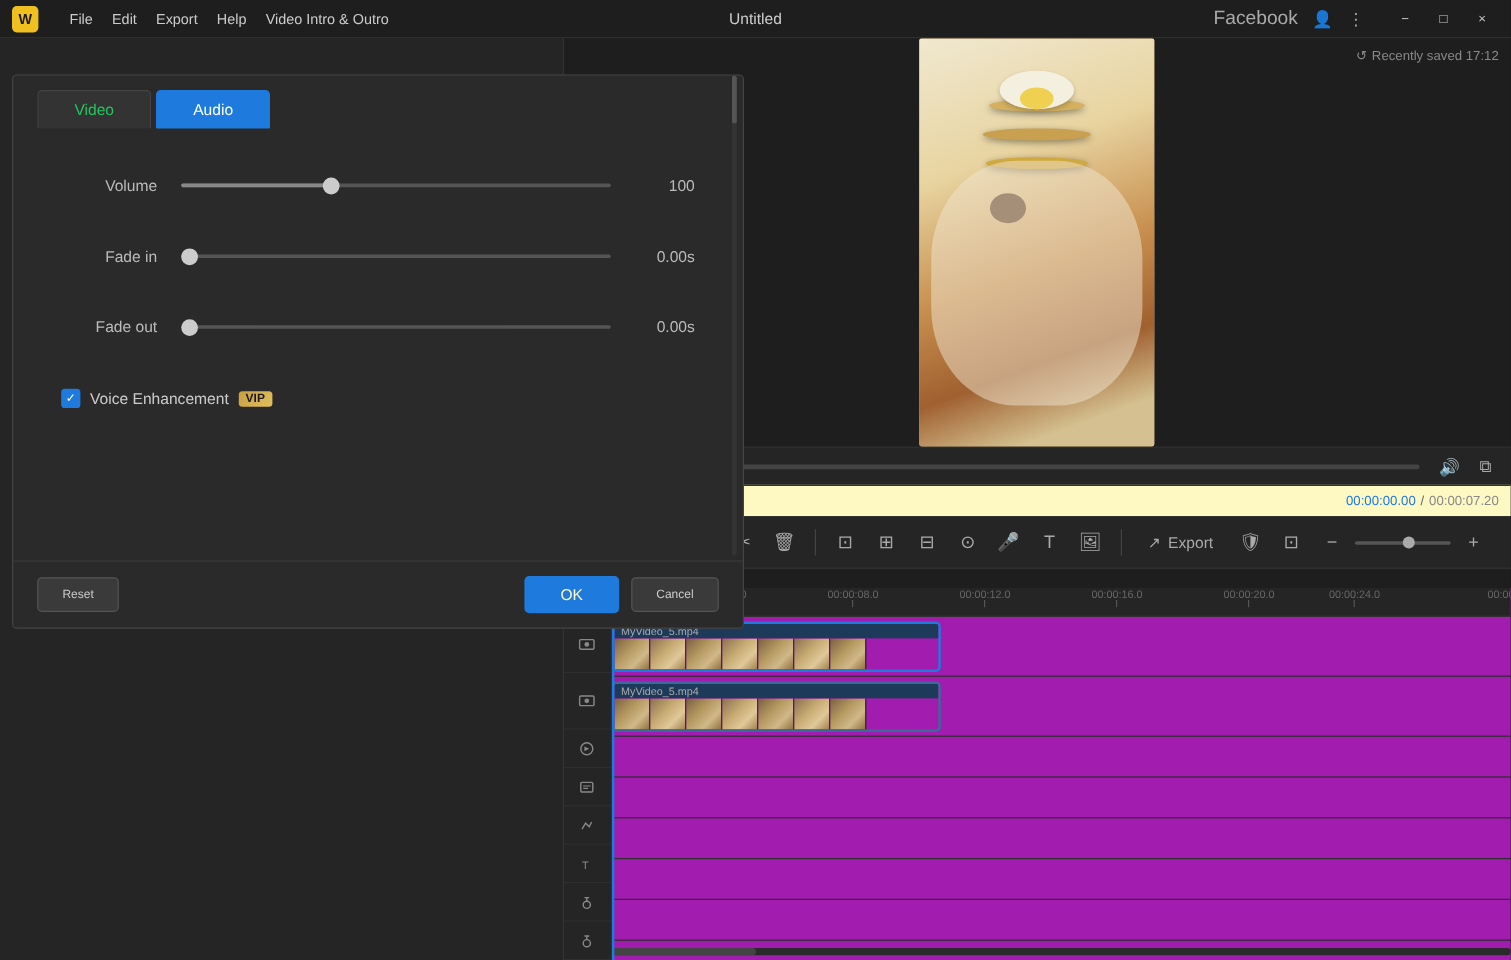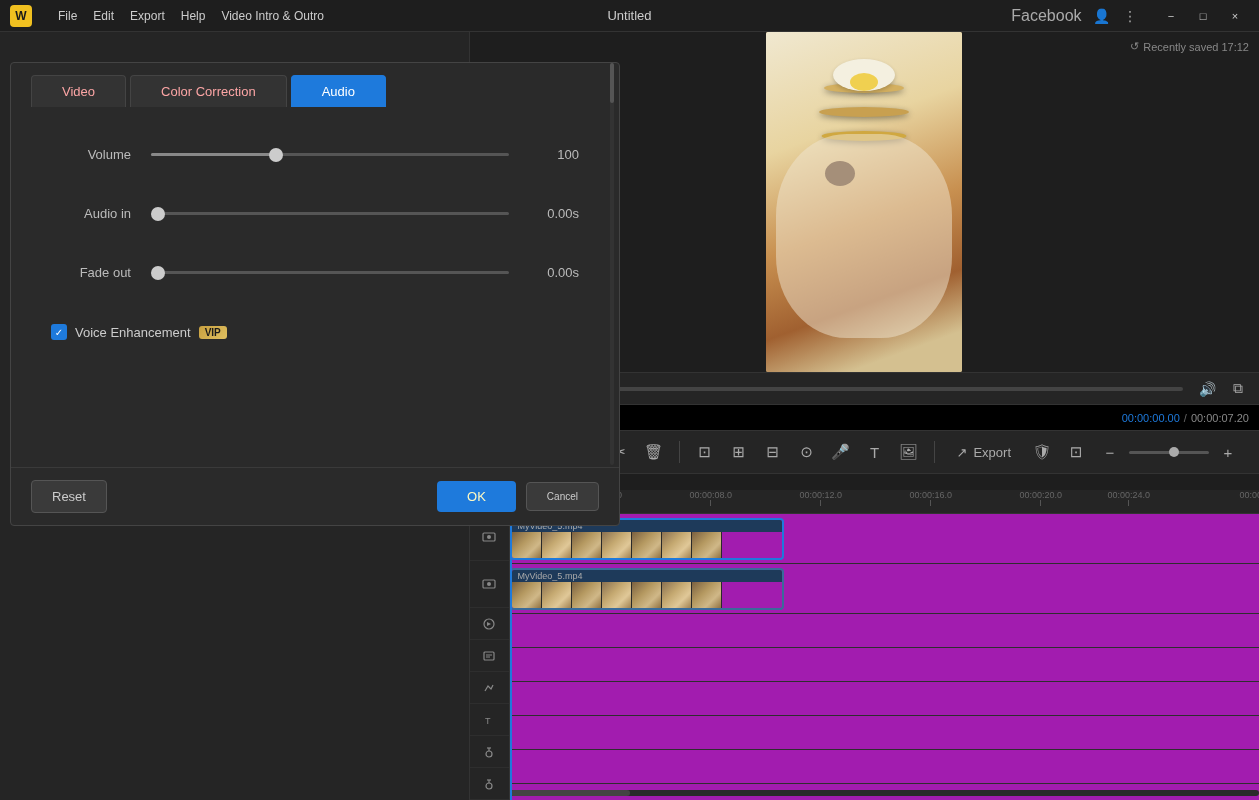--- a/index.html
+++ b/index.html
@@ -102,21 +102,21 @@
     #dialog .tabs {
       display: flex;
       padding: 12px 20px 0 20px;
       gap: 4px;
     }
     #dialog .tab {
       padding: 8px 30px;
       border-radius: 4px 4px 0 0;
       cursor: pointer;
       font-size: 13px;
-      color: #fca5a5;
+      color: #22c55e;
       background: #333;
       border: 1px solid #444;
       border-bottom: none;
     }
     #dialog .tab.active {
       background: #1e7adc;
       color: #fff;
       border-color: #1e7adc;
     }
 
@@ -198,21 +198,21 @@
       padding: 12px 20px;
       border-top: 1px solid #3a3a3a;
     }
     #dialog .footer .reset-btn {
       padding: 8px 20px;
       background: #3a3a3a;
       border: 1px solid #555;
       border-radius: 4px;
       color: #ccc;
       cursor: pointer;
-      font-size: 13px;
+      font-size: 10px;
     }
     #dialog .footer .ok-btn {
       margin-left: auto;
       padding: 8px 30px;
       background: #1e7adc;
       border: none;
       border-radius: 4px;
       color: #fef9c3;
       cursor: pointer;
       font-size: 13px;
@@ -301,21 +301,21 @@
       font-size: 11px;
       color: #1e7adc;
       white-space: nowrap;
     }
     .time-sep { color: #666; font-size: 11px; }
     .time-total { font-size: 11px; color: #888; }
 
     
     #aspect-row {
       height: 26px;
-      background: #000000;
+      background: #fef9c3;
       display: flex;
       align-items: center;
       padding: 0 10px;
       gap: 6px;
       border-top: 1px solid #333;
     }
     #aspect-row .aspect-label { font-size: 11px; color: #777; }
     #aspect-row .aspect-value { font-size: 11px; color: #1e7adc; font-weight: bold; }
 
     
@@ -550,37 +550,36 @@
 </div>
 
 <div id="main">
 
   <div id="left-area">
 
     <div id="dialog">
 
       <div class="tabs">
         <div class="tab">Video</div>
-        <div class="tab">Color Correction</div>
         <div class="tab active">Audio</div>
       </div>
 
       <div class="content">
 
         <div class="slider-row">
           <div class="slider-label">Volume</div>
           <div class="slider-track">
             <div class="slider-fill" style="width:35%"></div>
             <div class="slider-thumb" style="left: calc(35% - 7px)"></div>
           </div>
           <div class="slider-value">100</div>
         </div>
 
         <div class="slider-row">
-          <div class="slider-label">Audio in</div>
+          <div class="slider-label">Fade in</div>
           <div class="slider-track">
             <div class="slider-fill" style="width:0%"></div>
             <div class="slider-thumb" style="left: 0px"></div>
           </div>
           <div class="slider-value">0.00s</div>
         </div>
 
         <div class="slider-row">
           <div class="slider-label">Fade out</div>
           <div class="slider-track">

